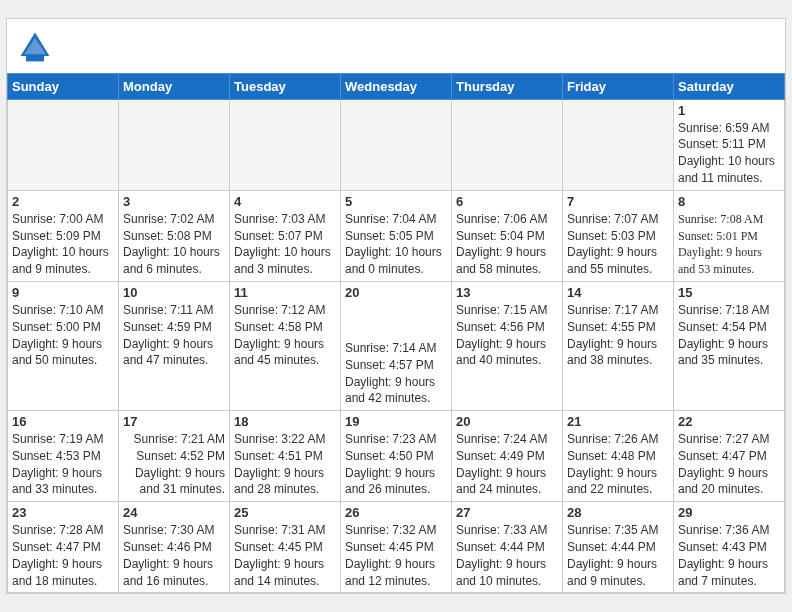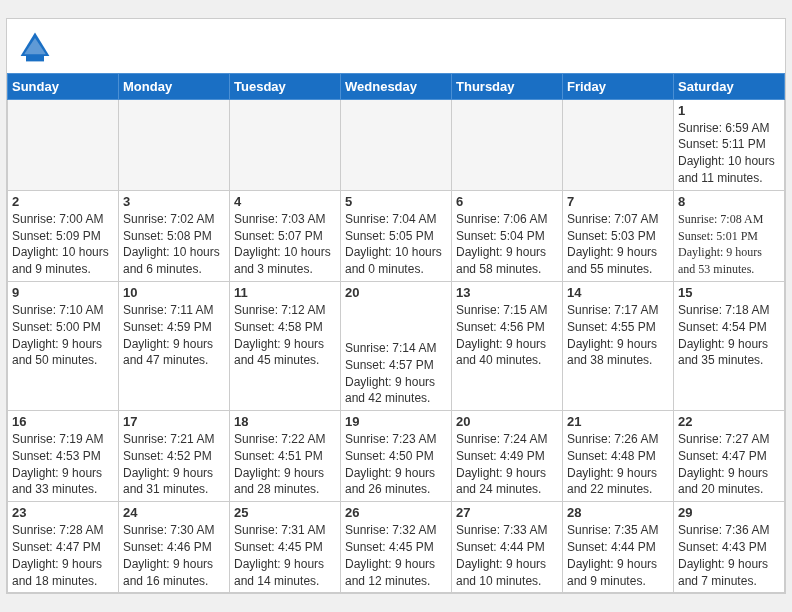--- a/index.html
+++ b/index.html
@@ -234,27 +234,27 @@
         </tr>
         <tr>
           <td>
             <span class="day-number">16</span>
             <div class="day-info" style="white-space: pre-line;">Sunrise: 7:19 AM
 Sunset: 4:53 PM
 Daylight: 9 hours and 33 minutes.</div>
           </td>
           <td>
             <span class="day-number">17</span>
-            <div class="day-info" style="white-space: pre-line;">Sunrise: 7:21 AM
+            <div class="day-info" style="white-space: pre-line; text-align: right;">Sunrise: 7:21 AM
 Sunset: 4:52 PM
 Daylight: 9 hours and 31 minutes.</div>
           </td>
           <td>
             <span class="day-number">18</span>
-            <div class="day-info" style="white-space: pre-line;">Sunrise: 7:22 AM
+            <div class="day-info" style="white-space: pre-line;">Sunrise: 3:22 AM
 Sunset: 4:51 PM
 Daylight: 9 hours and 28 minutes.</div>
           </td>
           <td>
             <span class="day-number">19</span>
             <div class="day-info" style="white-space: pre-line;">Sunrise: 7:23 AM
 Sunset: 4:50 PM
 Daylight: 9 hours and 26 minutes.</div>
           </td>
           <td>

